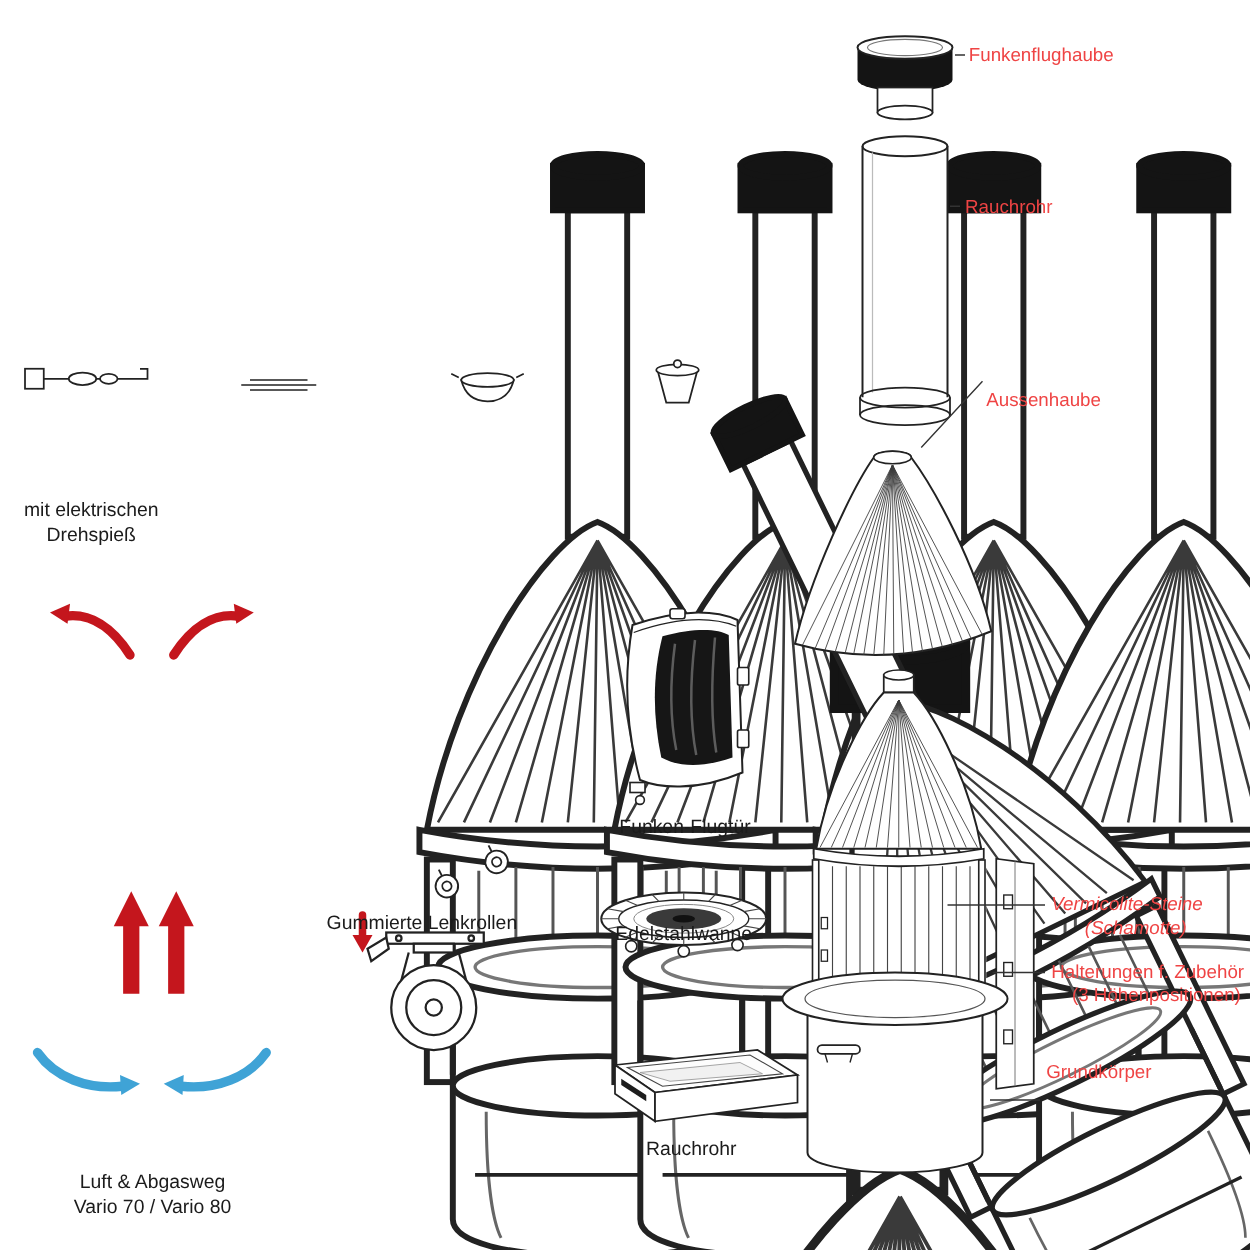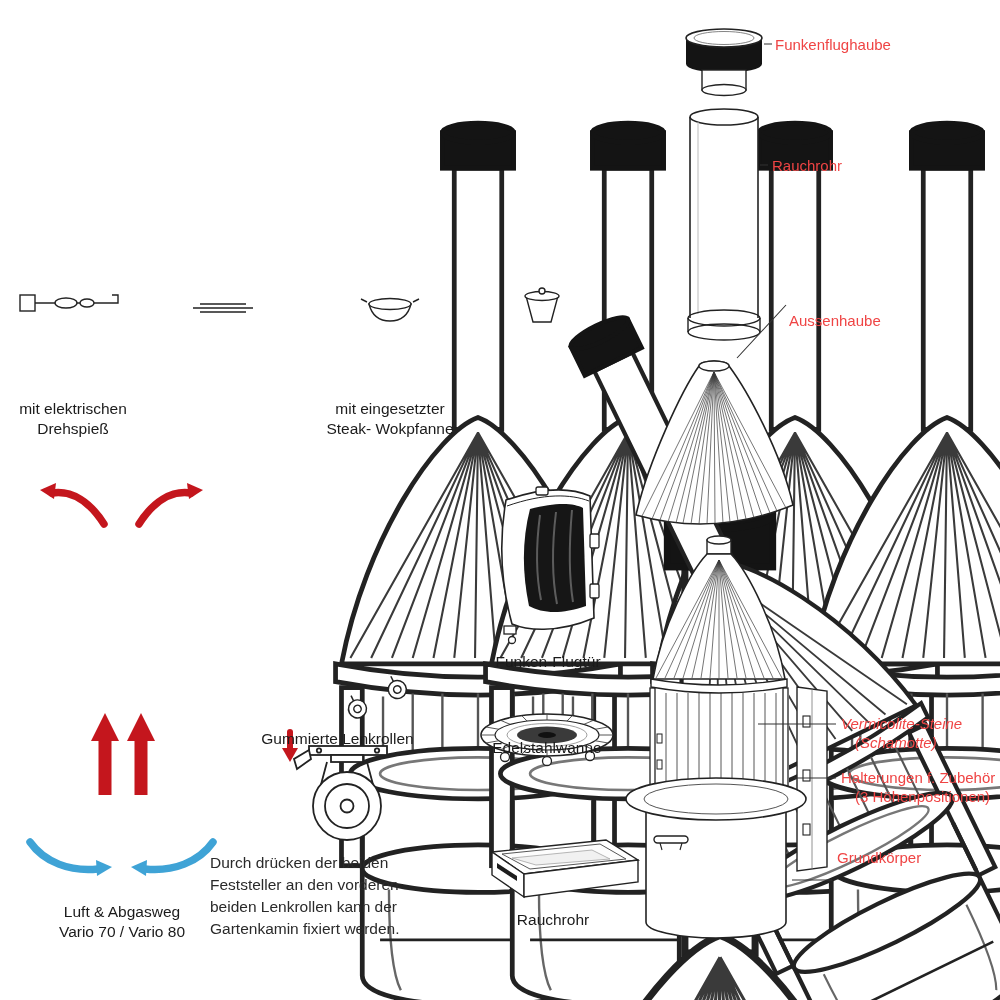--- a/index.html
+++ b/index.html
@@ -2,21 +2,21 @@
 <html><head>
 <meta charset="utf-8">
 <style>
   * { margin:0; padding:0; box-sizing:border-box; }
   html,body { background:#fff; }
   body { width:1000px; height:1000px; font-family:"Liberation Sans", sans-serif; color:#1b1b1b; }
   #canvas { position:relative; width:1000px; height:1000px; background:#fff; overflow:hidden; }
   svg.art { position:absolute; left:0; top:0; }
   .cap { position:absolute; font-size:15.5px; line-height:1.32; text-align:center; color:#1b1b1b; }
   .lbl { position:absolute; font-size:15px; line-height:1.25; white-space:nowrap; color:#ef4444; }
-  .lbl .sub { display:block; padding-left:14px; }
+  .lbl .sub { display:block; padding-left:14px;text-align:center; }
   .note { position:absolute; font-size:15.5px; line-height:1.42; color:#2a2a2a; }
   .blk { display:block; }
 </style>
 </head>
 <body>
 
 <div id="canvas">
 
 <svg class="art" width="1000" height="1000" viewBox="0 0 1000 1000">
   <defs>
@@ -224,33 +224,28 @@
     </g>
 
     <path fill="none" stroke="#333" stroke-width="1.1" d="M764,44 L772,44 M760,165 L768,165 M786,305 L737,358 M836,724 L758,724 M836,778 L794,778 M832,880 L792,880"></path>
   </g>
 </svg>
 
 <div class="cap" style="left:8px; top:399px; width:130px;">
   <span class="blk">mit elektrischen</span>
   <span class="blk">Drehspieß</span>
 </div>
-<div class="cap" style="left:315px; top:399px; width:150px;">
-  <span class="blk">mit eingesetzter</span>
-  <span class="blk">Steak- Wokpfanne</span>
-</div>
-
-<div class="cap" style="left:36px; top:902px; width:172px;text-align:center;">
+
+<div class="cap" style="left:36px; top:936px; width:172px;text-align:center;">
   <span class="blk">Luft &amp; Abgasweg</span>
   <span class="blk">Vario 70 / Vario 80</span>
 </div>
 
 <div class="cap" style="left:245px; top:729px; width:185px;">Gummierte Lenkrollen</div>
 
-<div class="note" style="left:210px; top:852px; width:230px;">Durch drücken der beiden Feststeller an den vorderen beiden Lenkrollen kann der Gartenkamin fixiert werden.</div>
 
 <div class="cap" style="left:478px; top:652px; width:140px;">Funken-Flugtür</div>
 <div class="cap" style="left:472px; top:738px; width:150px;">Edelstahlwanne</div>
 <div class="cap" style="left:483px; top:910px; width:140px;">Rauchrohr</div>
 
 <div class="lbl" style="left:775px; top:36px;">Funkenflughaube</div>
 <div class="lbl" style="left:772px; top:157px;">Rauchrohr</div>
 <div class="lbl" style="left:789px; top:312px;">Aussenhaube</div>
 
 <div class="lbl" style="left:841px; top:715px;font-style:italic;">

